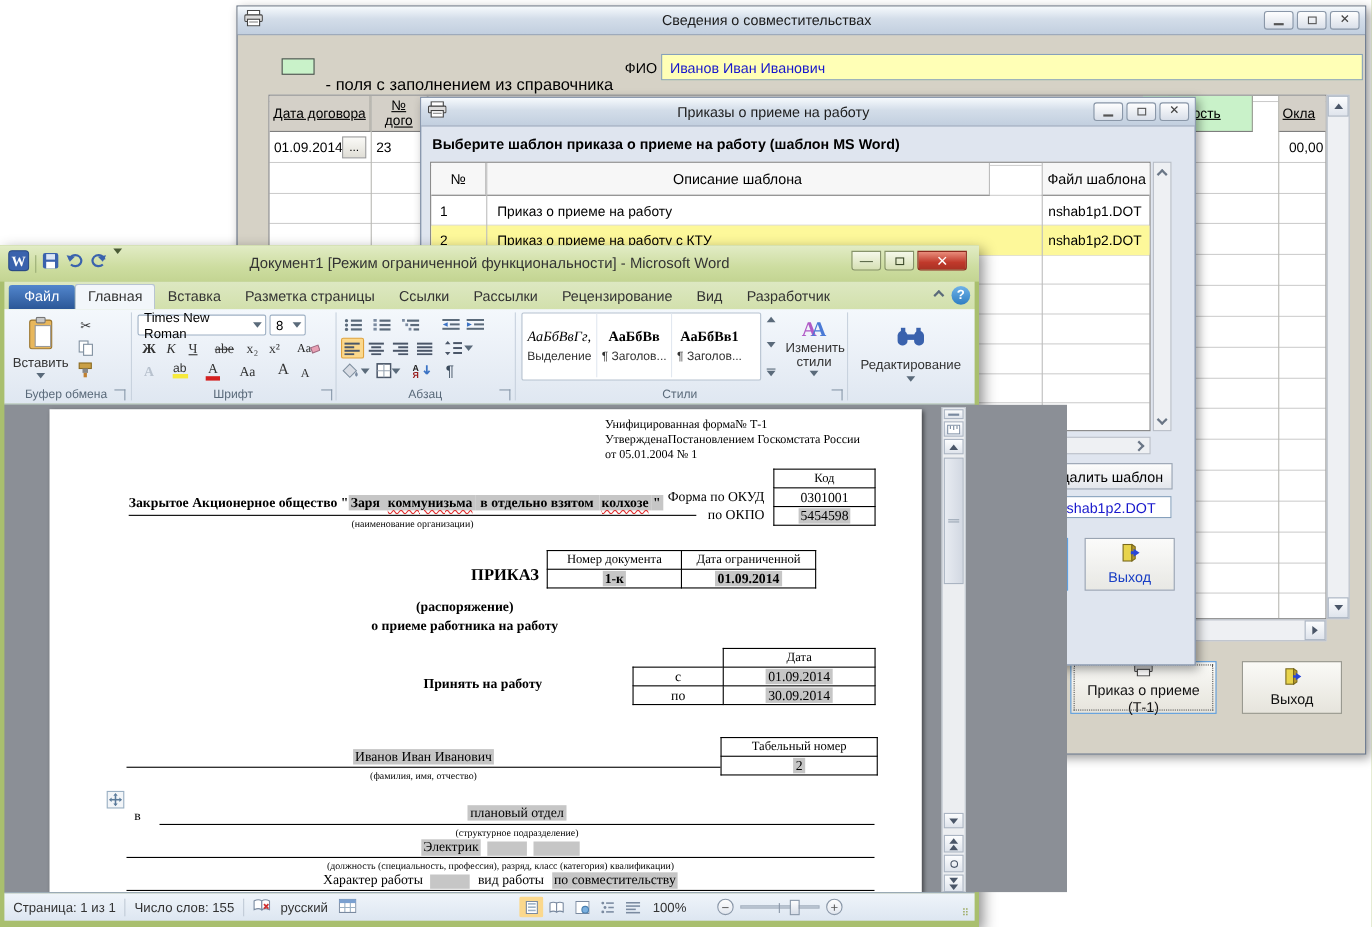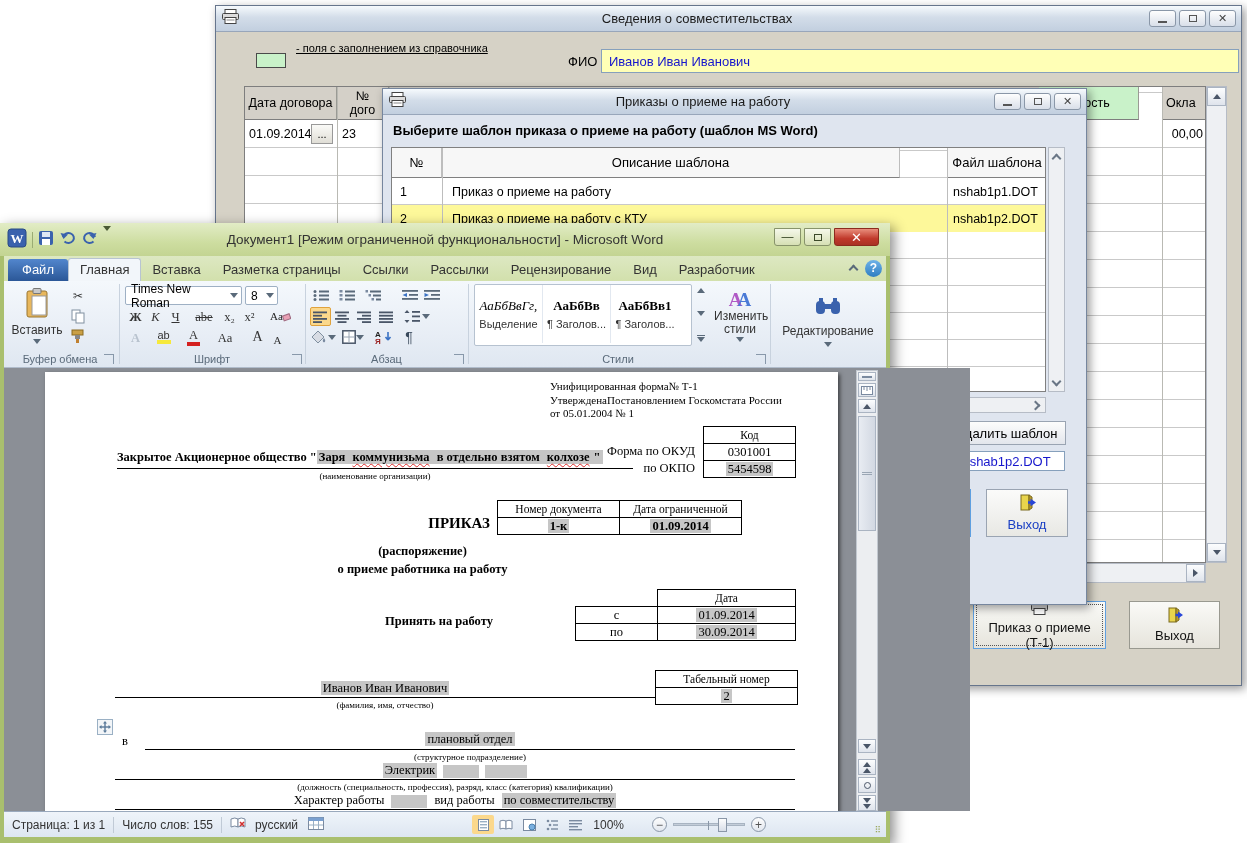--- a/index.html
+++ b/index.html
@@ -28,29 +28,29 @@
   .tr { border-top:4px solid transparent; border-bottom:4px solid transparent; border-left:5px solid #4a5668; }
   .chd,.chu,.chr { width:7px; height:7px; border-right:2px solid #6a7686; border-bottom:2px solid #6a7686; display:inline-block; }
   .chd { transform:rotate(45deg); } .chu { transform:rotate(-135deg); } .chr { transform:rotate(-45deg); }
 
   .sbar { background:#eef0f3; border:1px solid #b6bcc6; }
   .sbtn { background:linear-gradient(#fcfdfe,#dfe4ec); border:1px solid #aab4c2; display:flex; align-items:center; justify-content:center; }
 
   
   #main-win { left:215px; top:5px; width:1027px; height:681px; background:#d6d2c6; border:1px solid #66758c; }
   .legend-sw { left:40px; top:47px; width:30px; height:15px; background:#c9f2c9; border:1px solid #4a4a4a; }
-  .legend-tx { left:80px; top:36px; font-size:11px;text-decoration:underline; }
+  .legend-tx { left:80px; top:63px; font-size:15px; }
   .fio-lb { left:352px; top:48px; font-size:13px; }
   .fio-in { left:385px; top:43px; width:638px; height:24px; background:#ffffb6; border:1px solid #86a0bc;
     color:#1717cc; font-size:13px; padding:3px 7px; }
   #mgrid { left:28px; top:80px; width:962px; height:477px; background:#fff; border:1px solid #7e7e7e;
     background-image:repeating-linear-gradient(to bottom,transparent 0 27px,#c9c9c9 27px 28px);
     background-position:0 33px; overflow:hidden; }
   .mhead { position:absolute; top:0; height:33px; background:#d4d0c8; border-bottom:1px solid #7e7e7e;
-    border-right:1px solid #9a9a94; font-size:12.5px; display:flex; align-items:center; justify-content:center; text-align:center; }
+    border-right:1px solid #9a9a94; font-size:12.5px; display:flex; align-items:center; justify-content:center; text-align:center;text-decoration:underline; }
   .mrow1 { position:absolute; top:33px; height:28px; font-size:12.5px; display:flex; align-items:center; }
   .vline { position:absolute; width:1px; background:#b9b9b3; }
   #mvscroll { left:990px; top:80px; width:21px; height:477px; }
   #mhscroll { left:28px; top:557px; width:962px; height:20px; }
   .win-btn { position:absolute; background:linear-gradient(#fafaf7,#e6e4dc); border:1px solid #999990;
     display:flex; flex-direction:column; align-items:center; justify-content:center; gap:2px; font-size:13px; color:#111; }
   .focus-blue { border:1px solid #5e9fe0 !important; outline:1px dotted #555; outline-offset:-4px; }
 
   
   #dialog { left:382px; top:88px; width:705px; height:517px; background:#dfe5ef; border:1px solid #76869e; }

